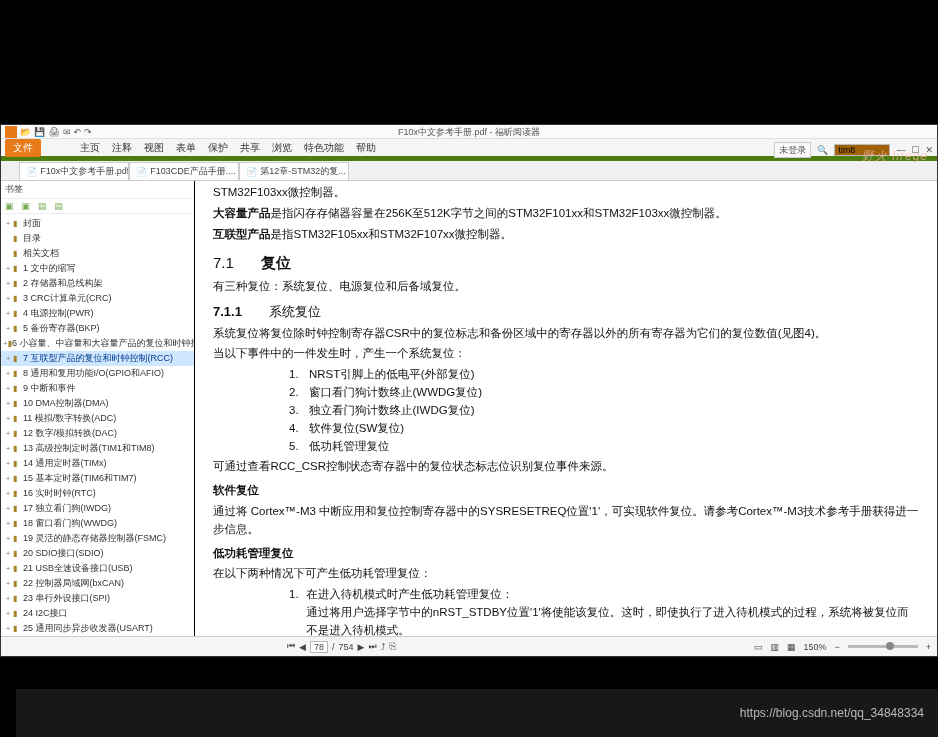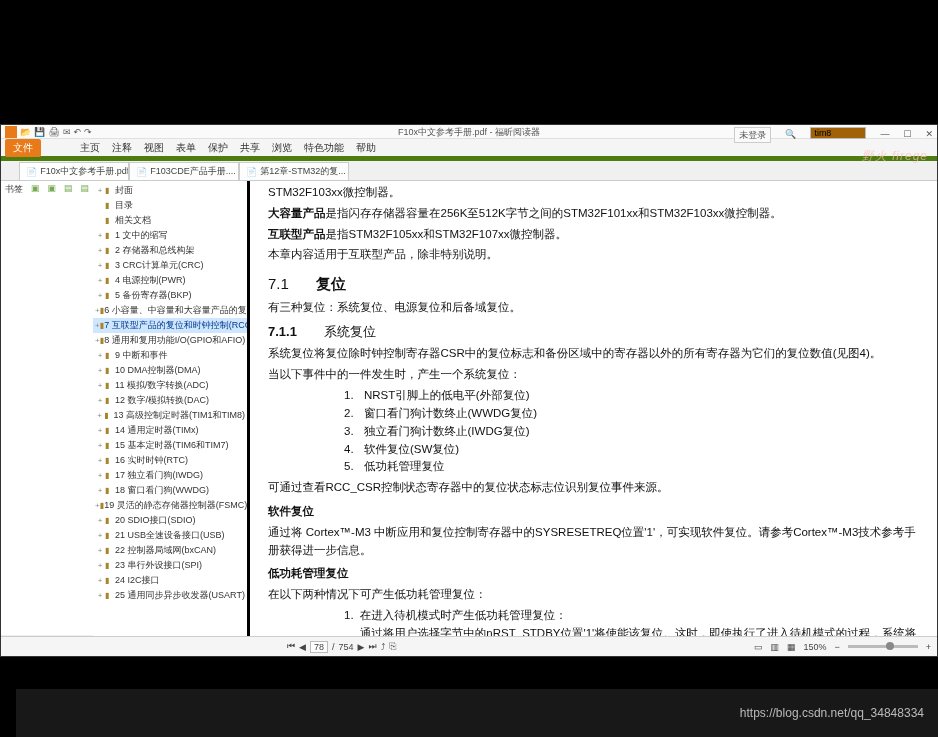--- a/index.html
+++ b/index.html
@@ -1,27 +1,27 @@
 <!DOCTYPE html>
 <html><head>
 <meta charset="utf-8">
 <style>
 *{box-sizing:border-box;margin:0;padding:0;font-family:"Microsoft YaHei","SimSun",Arial,sans-serif}
 body{background:#000;width:938px;height:737px;overflow:hidden;position:relative}
 .app-frame{position:absolute;top:124px;left:0;width:938px;height:533px;background:#fff;display:flex;flex-direction:column;border:1px solid #333}
 .title-strip{height:14px;background:#fafafa;border-bottom:1px solid #e0e0e0;font-size:9px;text-align:center;line-height:14px;color:#555;position:relative}
-.title-strip .right-ctrl{position:absolute;right:4px;top:2px;display:flex;gap:14px;align-items:flex-start}
+.title-strip .right-ctrl{position:absolute;right:4px;top:17px;display:flex;gap:6px;align-items:center}
 .toolbar{height:22px;background:#f5f5f5;border-bottom:5px solid #4d7c0f;display:flex;align-items:center;padding:0 4px;gap:19px}
 .file-btn{background:#e97a1a;color:#fff;font-size:10px;padding:2px 8px;border-radius:2px}
 .menu-row{display:flex;gap:12px;font-size:10px;color:#333;margin-left:20px}
 .tab-strip{height:20px;background:#f0f0f0;border-bottom:1px solid #ccc;display:flex;align-items:end;padding-left:18px;gap:0;font-size:9px}
 .tab{padding:2px 6px;border:1px solid #ccc;border-bottom:none;background:#fdfdfd;color:#444;max-width:110px;white-space:nowrap;overflow:hidden;display:flex;align-items:center;gap:3px}
 .tab.active{background:#fff}
 .main-body{flex:1;display:flex;overflow:hidden}
-.sidebar{width:249px;border-right:3px solid #000000;display:flex;font-size:9px;background:#fff}
+.sidebar{width:194px;border-right:1px solid #000000;display:flex;flex-direction:column;font-size:9px;background:#fff}
 .sb-head{padding:2px 4px;border-bottom:1px solid #eee;color:#444}
 .sb-tools{padding:2px 4px;display:flex;gap:8px;border-bottom:1px solid #eee;color:#7a5}
 .bm-tree{flex:1;overflow:auto;padding:2px 0}
 .bm-item{display:flex;align-items:center;padding:1px 2px;color:#333;white-space:nowrap}
 .bm-item .tw{width:10px;text-align:center;color:#888;font-size:8px}
 .bm-item .ic{width:10px;color:#a8832a;font-size:8px}
 .bm-item.sel{background:#cfe6ff;color:#003a8c}
 .doc-area{flex:1;background:#fff;overflow:auto;position:relative}
 .page{padding:0 18px 10px 18px;font-size:11.5px;color:#111;line-height:1.55}
 .page p{margin:3px 0}
@@ -252,21 +252,20 @@
             <span>25 通用同步异步收发器(USART)</span>
           </div>
         </div>
     </div>
 
     <div class="doc-area">
       <div class="page mono">
         <p class="indent1">STM32F103xx微控制器。</p>
         <p class="indent1"><span class="b">大容量产品</span><span>是指闪存存储器容量在256K至512K字节之间的STM32F101xx和STM32F103xx微控制器。</span></p>
         <p class="indent1"><span class="b">互联型产品</span><span>是指STM32F105xx和STM32F107xx微控制器。</span></p>
-        <p class="indent1">本章内容适用于互联型产品，除非特别说明。</p>
 
         <p style="margin-top:8px"><span class="h-num">7.1</span><span class="h-txt">复位</span></p>
         <p class="indent1">有三种复位：系统复位、电源复位和后备域复位。</p>
 
         <p style="margin-top:6px"><span class="sub-num">7.1.1</span><span class="sub-txt">系统复位</span></p>
         <p class="indent1">系统复位将复位除时钟控制寄存器CSR中的复位标志和备份区域中的寄存器以外的所有寄存器为它们的复位数值(见图4)。</p>
         <p class="indent1">当以下事件中的一件发生时，产生一个系统复位：</p>
         <div id="reset-list">
             <div class="ol-row">
               <div class="n">1.</div>

